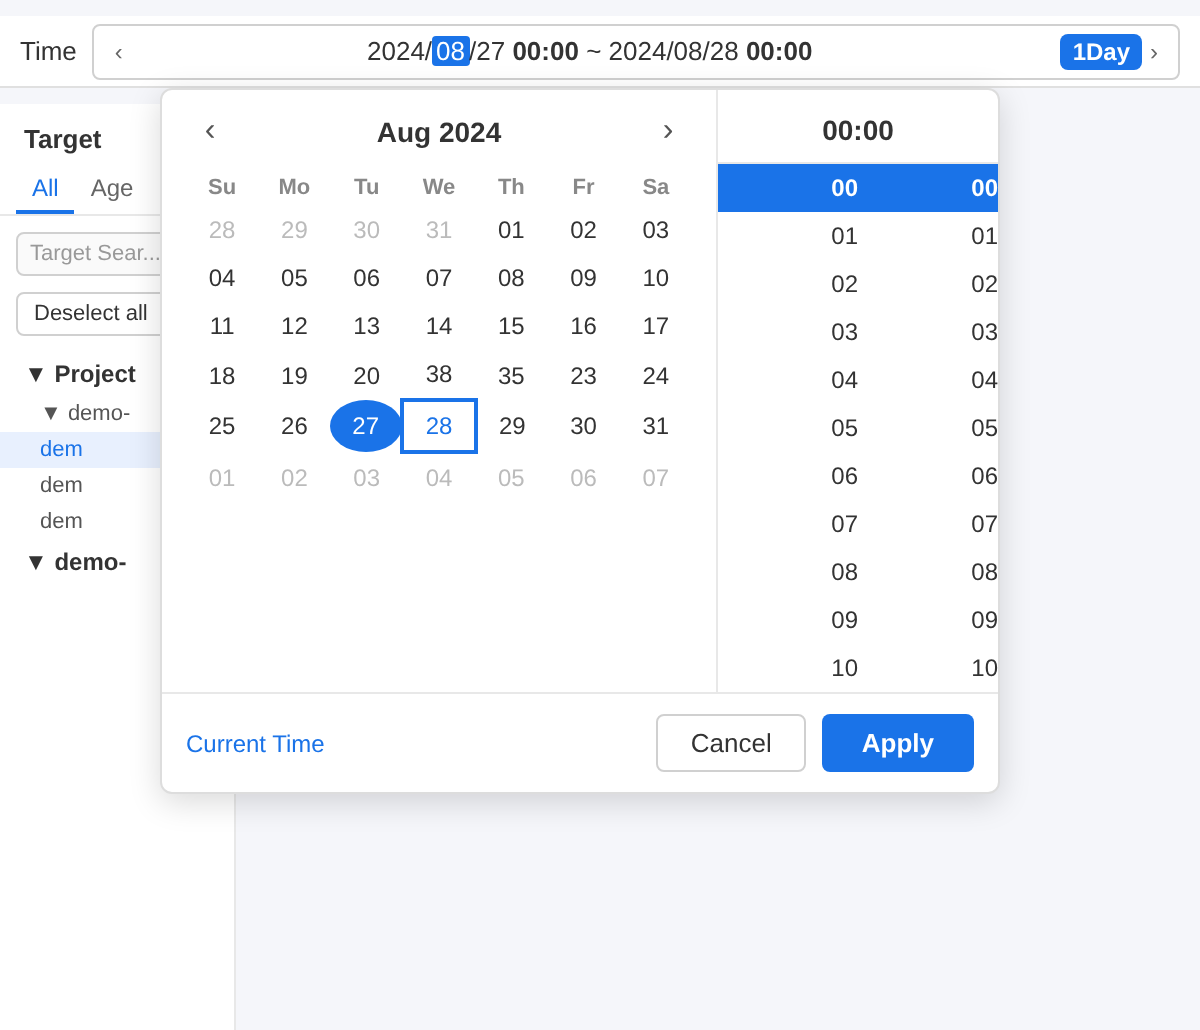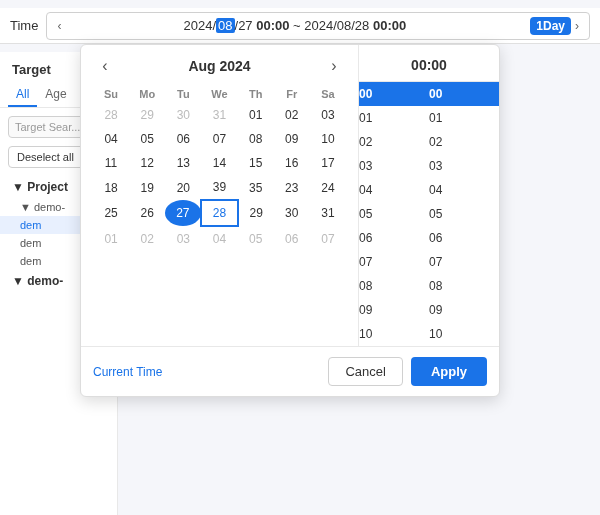--- a/index.html
+++ b/index.html
@@ -257,21 +257,21 @@
     }
     .time-column::-webkit-scrollbar {
       width: 4px;
     }
     .time-column::-webkit-scrollbar-thumb {
       background: #ccc;
       border-radius: 2px;
     }
 
     .time-item {
-      text-align: left;
+      text-align: right;
       padding: 5px 0;
       font-size: 12px;
       color: #333;
       cursor: pointer;
     }
     .time-item.selected {
       background: #1a73e8;
       color: #fff;
       font-weight: 600;
     }
@@ -396,21 +396,21 @@
               <td>13</td>
               <td>14</td>
               <td>15</td>
               <td>16</td>
               <td>17</td>
             </tr>
             <tr>
               <td>18</td>
               <td>19</td>
               <td>20</td>
-              <td>39</td>
+              <td>38</td>
               <td>35</td>
               <td>23</td>
               <td>24</td>
             </tr>
             <tr>
               <td>25</td>
               <td>26</td>
               <td class="selected">27</td>
               <td class="range-end">28</td>
               <td>29</td>

